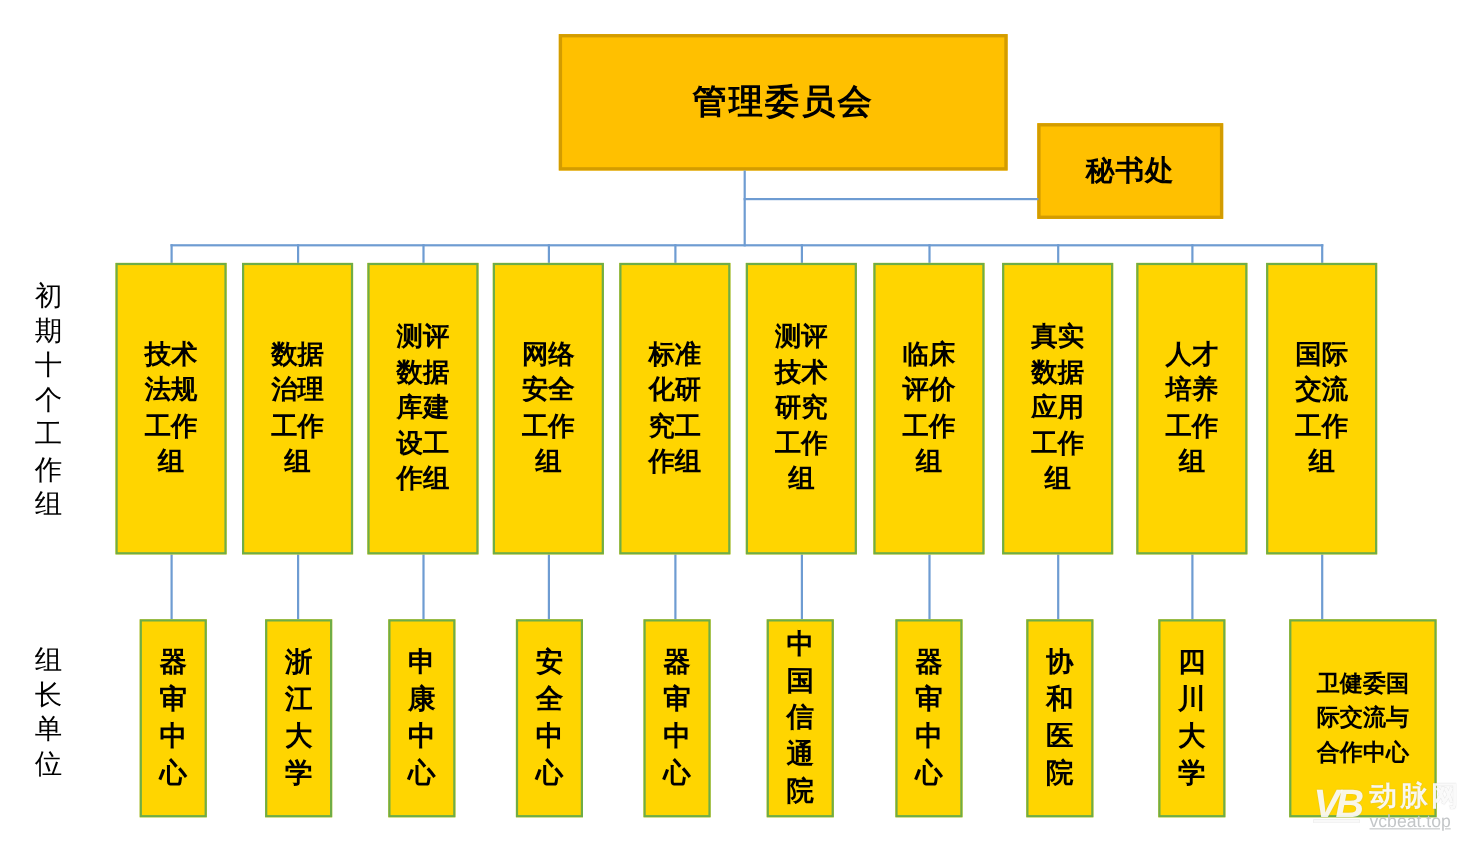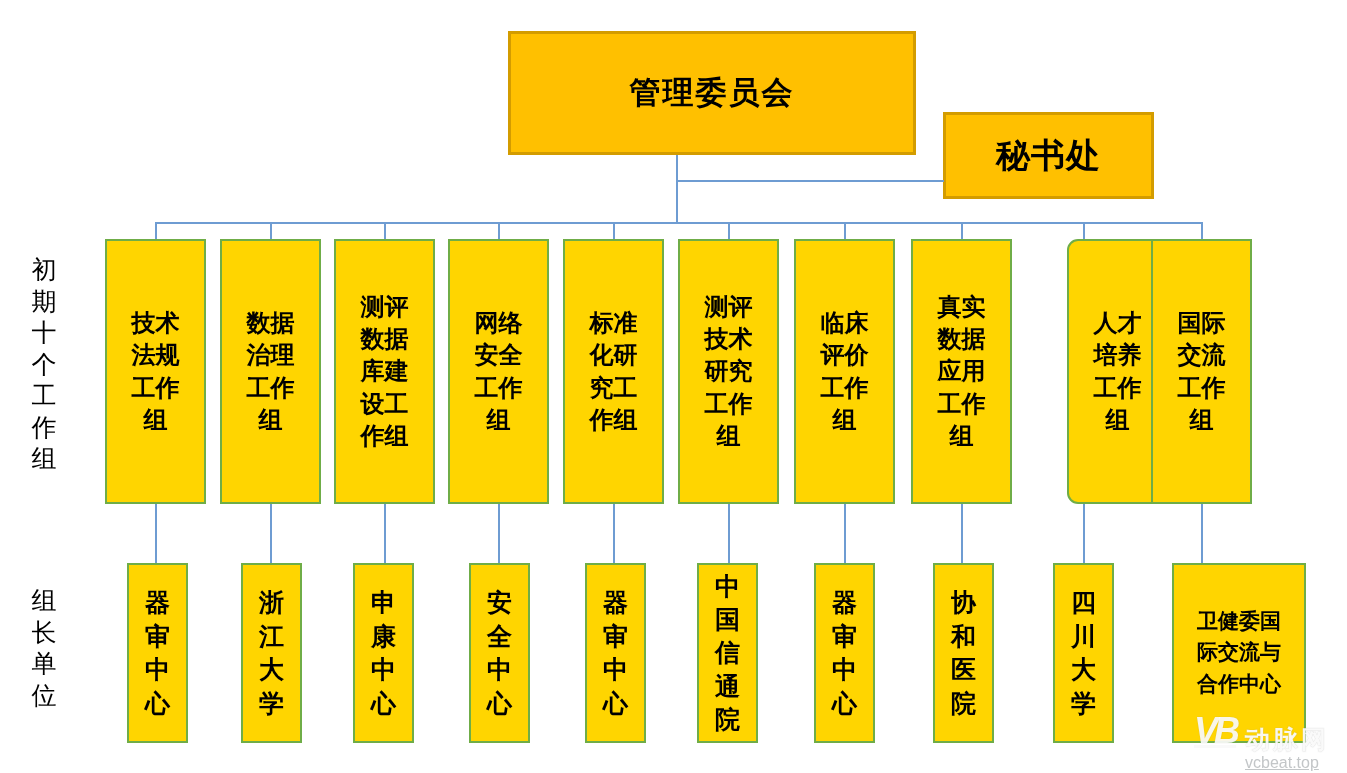--- a/index.html
+++ b/index.html
@@ -10,21 +10,21 @@
   
   .vline { position:absolute; width:2px; background:#6E9CD2; }
   .hline { position:absolute; height:2px; background:#6E9CD2; }
   
   .obox {
     position:absolute; background:#FFC000; border:3px solid #D39C00;
     display:flex; align-items:center; justify-content:center;
     font-weight:bold; color:#000; text-align:center; box-sizing:border-box;
   }
   .obox.main { left:508px; top:31px; width:408px; height:124px; font-size:31px; letter-spacing:2px; }
-  .obox.sec  { left:943px; top:112px; width:211px; height:87px; font-size:34px; letter-spacing:1px; }
+  .obox.sec  { left:943px; top:112px; width:169px; height:87px; font-size:26px; letter-spacing:1px; }
   
   .gbox {
     position:absolute; top:239px; width:101px; height:265px;
     background:#FFD500; border:2.5px solid #6FAD47; box-sizing:border-box;
     display:flex; align-items:center; justify-content:center;
     font-size:24px; font-weight:bold; color:#000; text-align:center;
     line-height:1.35; white-space:pre-line;
   }
   
   .lbox {
@@ -50,21 +50,21 @@
   .wm { position:absolute; left:1194px; top:712px; display:flex; align-items:flex-start; z-index:5; }
   .wm-logo {
     font-family:"Liberation Sans","DejaVu Sans",sans-serif;
     font-style:italic; font-weight:900; font-size:36px; line-height:38px;
     color:rgba(255,255,255,0.88); letter-spacing:-4px;
     text-shadow:0 0 1px rgba(140,140,140,0.45); margin-right:9px;text-decoration:underline;
   }
   .wm-text { display:flex; flex-direction:column; }
   .wm-name {
     font-weight:bold; font-size:25px; line-height:26px; letter-spacing:3px;
-    color:rgba(255,255,255,0.9); text-shadow:0 0 1px rgba(140,140,140,0.5);margin-top:15px;
+    color:rgba(255,255,255,0.9); text-shadow:0 0 1px rgba(140,140,140,0.5);
   }
   .wm-url {
     font-family:"Liberation Sans","DejaVu Sans",sans-serif;
     font-size:16px; line-height:18px; color:#c3c6c8; margin-top:1px;text-decoration:underline;
   }
 </style>
 </head>
 <body>
 
 <div class="canvas">
@@ -138,21 +138,21 @@
 组</div>
   <div class="gbox" style="left:794px;">临床
 评价
 工作
 组</div>
   <div class="gbox" style="left:911px;">真实
 数据
 应用
 工作
 组</div>
-  <div class="gbox" style="left:1067px;border-radius:11px;">人才
+  <div class="gbox" style="left:1033px;">人才
 培养
 工作
 组</div>
   <div class="gbox" style="left:1151px;">国际
 交流
 工作
 组</div>
 
   <div class="lbox" style="left:127px;">器
 审

